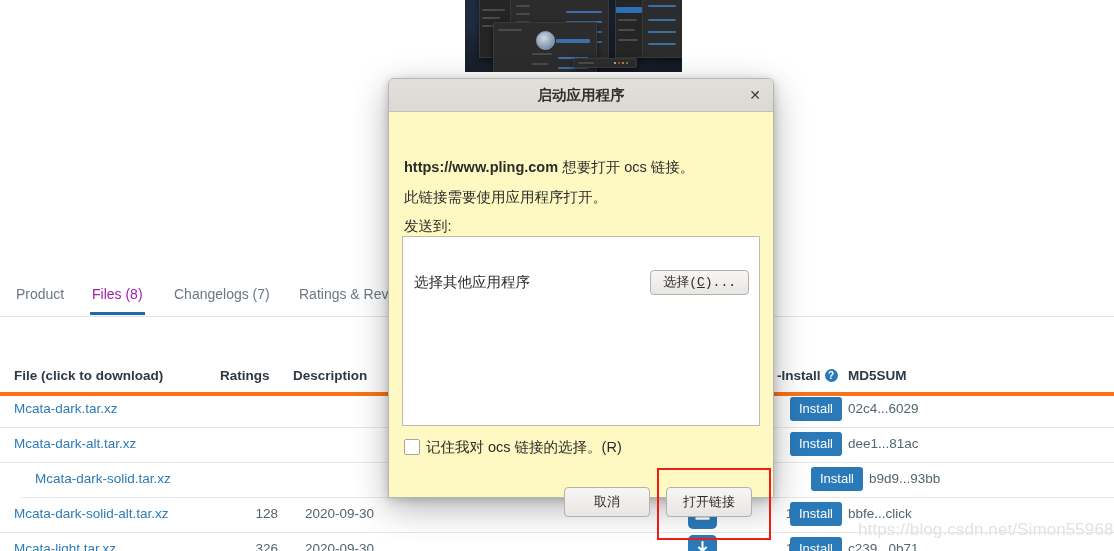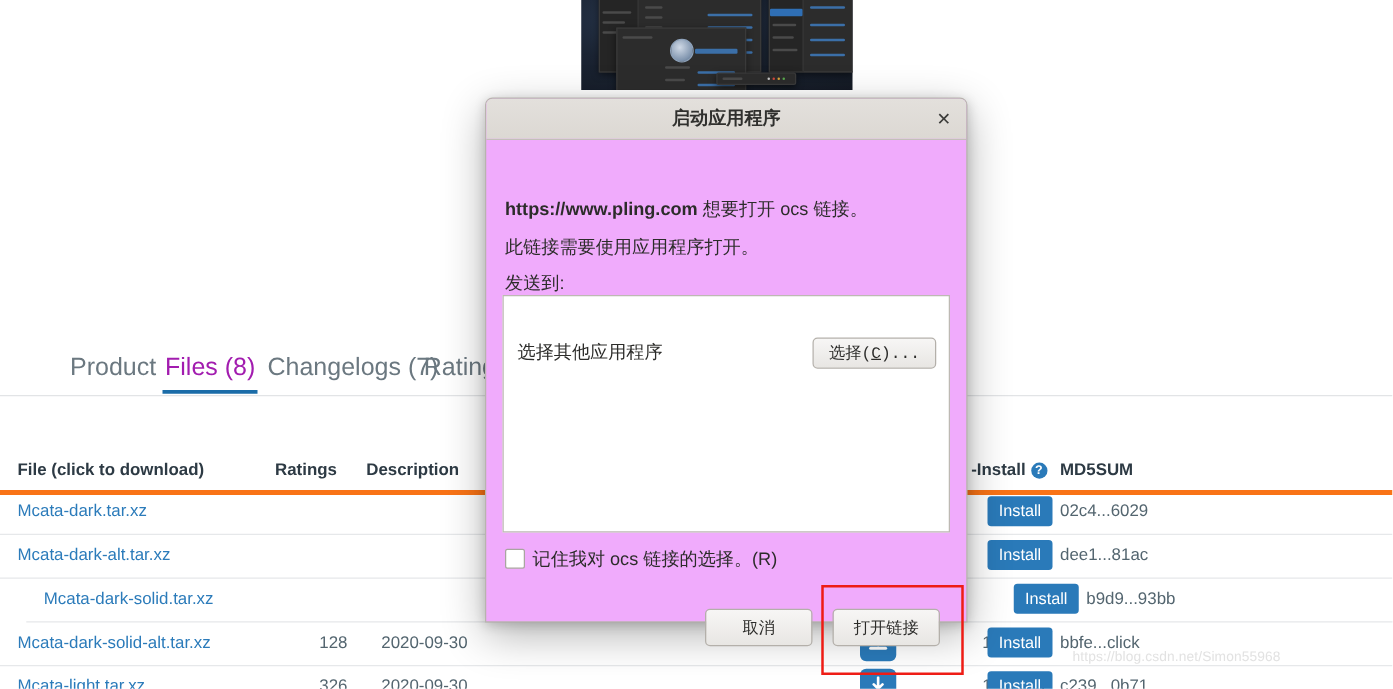--- a/index.html
+++ b/index.html
@@ -40,22 +40,22 @@
     border:1px solid #8fa3bb;
   }
   .tw-dots { position:absolute; width:2px; height:2px; border-radius:50%; }
 
   .tabs-bar {
     position:absolute; left:0; top:274px; width:1114px; height:42px;
     border-bottom:1px solid #e2e4e6; background:#fff;
   }
   .tab {
     position:absolute; top:0; height:41px; line-height:41px;
-    font-size:20px; color:#6b7880; white-space:nowrap;
-    cursor:pointer; padding:0 2px;margin-left:40px;
+    font-size:14px; color:#6b7880; white-space:nowrap;
+    cursor:pointer; padding:0 2px;
   }
   .tab.active { color:#a21caf; font-weight:normal; }
   .tab.active::after {
     content:""; position:absolute; left:0; right:0; bottom:0;
     height:3px; background:#1b6ca8;
   }
 
   .table-head {
     position:absolute; left:0; top:360px; width:1114px; height:32px;
     border-bottom:4px solid #f97316;
@@ -85,28 +85,28 @@
   }
   .dl-btn svg { position:absolute; left:6px; top:6px; }
   .install-btn {
     position:absolute; left:790px; top:5px; height:24px; line-height:24px;
     padding:0 9px; background:#2a7ab9; color:#fff; font-size:13px;
     border-radius:3px; cursor:pointer;
   }
   .c-md5 { left:848px; top:9px; color:#53656f; }
 
   .watermark {
-    position:absolute; left:858px; top:520px; font-size:11px;
+    position:absolute; left:858px; top:520px; font-size:17px;
     color:#e2e2e2; white-space:nowrap; letter-spacing:.1px;
   }
 
   
   .dialog {
     position:absolute; left:388px; top:78px; width:384px; height:418px;
-    background:#f0abfc; border:1px solid #b8b4ae;
+    background:#fef9c3; border:1px solid #b8b4ae;
     border-radius:6px 6px 0 0;
     box-shadow: 0 10px 34px rgba(0,0,0,.30), 0 2px 9px rgba(0,0,0,.18);
   }
   .dlg-titlebar {
     position:relative; height:32px;
     background: linear-gradient(#e3e0dc, #dcd8d3);
     border-bottom:1px solid #c3bfb9; border-radius:5px 5px 0 0;
   }
   .dlg-title {
     position:absolute; left:0; right:0; top:0; height:32px; line-height:32px;

